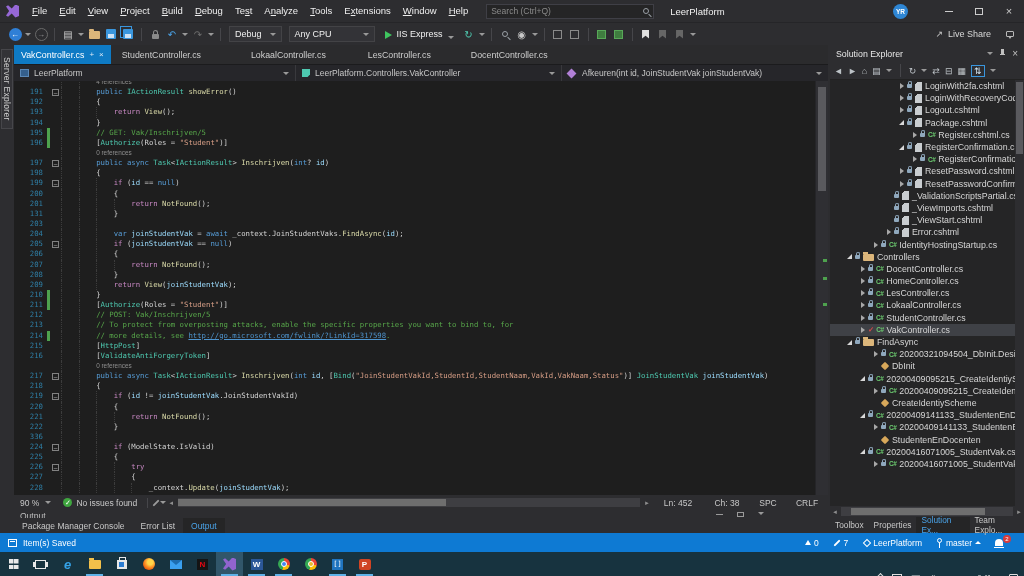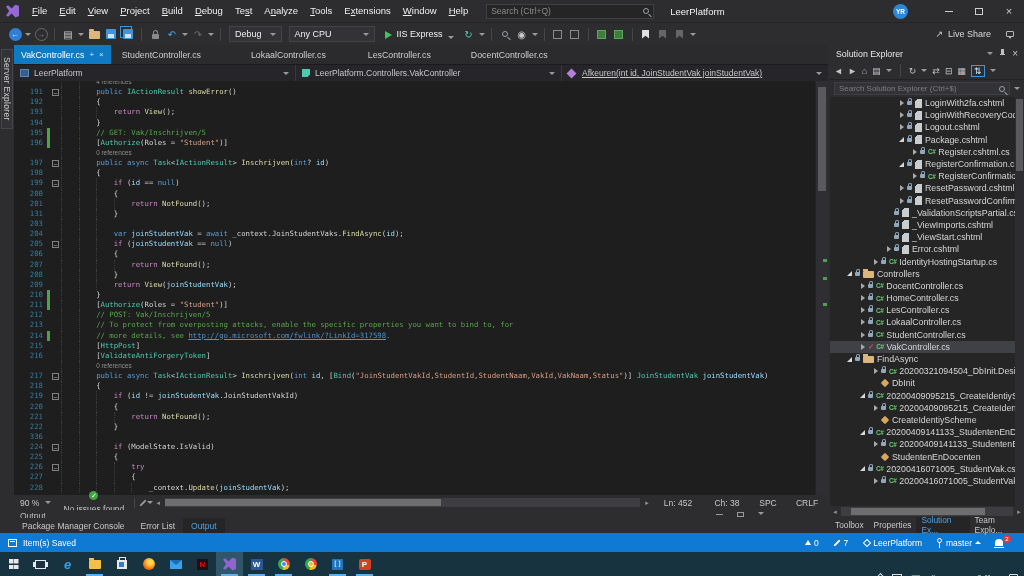--- a/index.html
+++ b/index.html
@@ -76,21 +76,21 @@
   .tab{display:flex;align-items:center;padding:0 7px;color:#cfcfcf;gap:5px;}
   .tab.active{background:#0e7ac4;color:#fff;}
   .tab:nth-child(2){margin-left:4px;} .tab:nth-child(3){margin-left:36px;}
   .tab:nth-child(4){margin-left:28px;} .tab:nth-child(5){margin-left:26px;}
   .tabicon{font-size:8px;color:#dce9f5;}
 
   
   .breadcrumb{height:17px;background:#26262a;border-top:1px solid #1b1b1d;display:flex;align-items:center;
     font-size:8.5px;color:#c8c8c8;}
   .bc{display:flex;align-items:center;gap:5px;padding:0 6px;height:100%;border-right:1px solid #39393d;}
-  .bc1{width:282px;} .bc2{width:266px;} .bc3{flex:1;border-right:none;text-decoration:underline;}
+  .bc1{width:282px;} .bc2{width:266px;} .bc3{flex:1;border-right:none;}
   .bc .sp{flex:1;}
   .bc-app{width:9px;height:8px;background:#355f8c;border:1px solid #5a87b5;flex:none;}
   .bc-class{width:8px;height:8px;background:#4ec9b0;clip-path:polygon(0 0,100% 0,100% 70%,70% 100%,0 100%);flex:none;}
   .bc-method{width:7px;height:7px;background:#b180d7;transform:rotate(45deg);flex:none;margin-right:2px;}
 
   
   .codearea{flex:1;display:flex;min-height:0;background:#1e1e1e;overflow:hidden;}
   .codecol{flex:1;overflow:hidden;position:relative;}
   .codelines{margin-top:-4px;}
   .crow{height:10.15px;display:flex;align-items:stretch;font-family:"DejaVu Sans Mono",monospace;
@@ -108,21 +108,21 @@
   .tok-s{color:#d69d85;} .tok-cm{color:#57a64a;} .tok-v{color:#9cdcfe;} .tok-p{color:#d4d4d4;}
   .tok-lk{color:#4e94ce;text-decoration:underline;}
 
   .vscroll{width:13px;background:#2f2f33;border-left:1px solid #252528;position:relative;flex:none;}
   .vthumb{position:absolute;left:2px;right:2px;top:6px;height:104px;background:#5a5a5e;}
   .smark{position:absolute;right:1px;width:4px;height:3px;background:#4ea24e;}
 
   
   .edbottom{height:15px;background:#2d2d30;display:flex;align-items:center;font-size:8.5px;color:#c8c8c8;}
   .zoombox{display:flex;align-items:center;gap:6px;padding:0 6px;height:100%;}
-  .health{display:flex;align-items:center;gap:4px;padding:0 6px;flex-direction:column;}
+  .health{display:flex;align-items:center;gap:4px;padding:0 6px;}
   .okdot{width:9px;height:9px;border-radius:50%;background:#3fa63f;color:#fff;font-size:7px;line-height:9px;
     text-align:center;}
   .hsep{width:1px;height:10px;background:#46464a;margin:0 4px;}
   .hstrack{flex:1;height:9px;background:#3e3e42;margin:0 2px;position:relative;}
   .hsthumb{position:absolute;left:0;top:1px;height:7px;width:58%;background:#6e6e6e;}
   .edstat{width:52px;text-align:center;flex:none;}
   .arr8{font-size:6px;color:#8f8f8f;padding:0 2px;}
 
   
   .panel{height:23px;background:#2d2d30;display:flex;flex-direction:column;}
@@ -525,28 +525,20 @@
       <span class="caret"></span>
       <span class="vsep"></span>
       <span class="sei">↻</span>
       <span class="caret"></span>
       <span class="sei">⇄</span>
       <span class="sei">⊟</span>
       <span class="sei">▦</span>
       <span class="sei boxed">⇅</span>
       <span class="caret"></span>
     </div>
-    <div class="se-search">
-      <div class="se-searchbox">
-        <span>Search Solution Explorer (Ctrl+$)</span>
-        <span class="sp"></span>
-        <span class="mag"></span>
-      </div>
-      <span class="caret"></span>
-    </div>
     <div class="tree">
       <div>
           <div class="trow" style="padding-left: 67px;">
             <span class="arr c">
               <i></i>
             </span>
             <span class="lock"></span>
             <span class="ic-page"></span>
             <span>LoginWith2fa.cshtml</span>
           </div>

